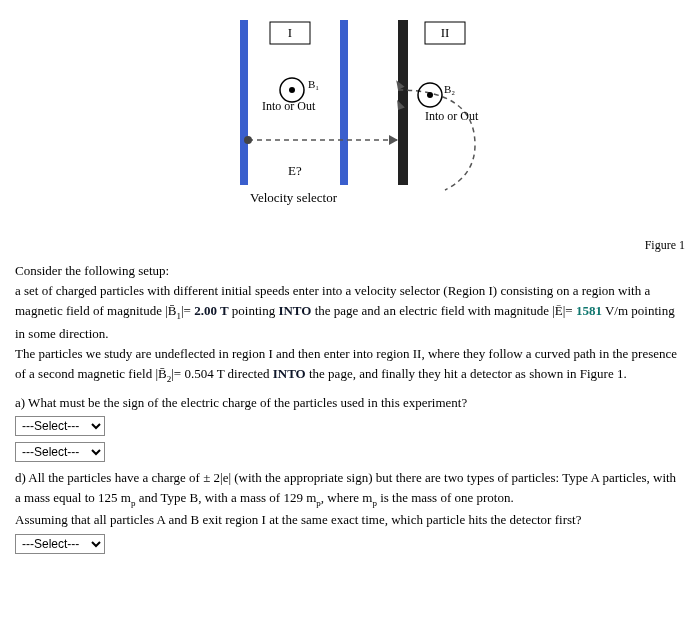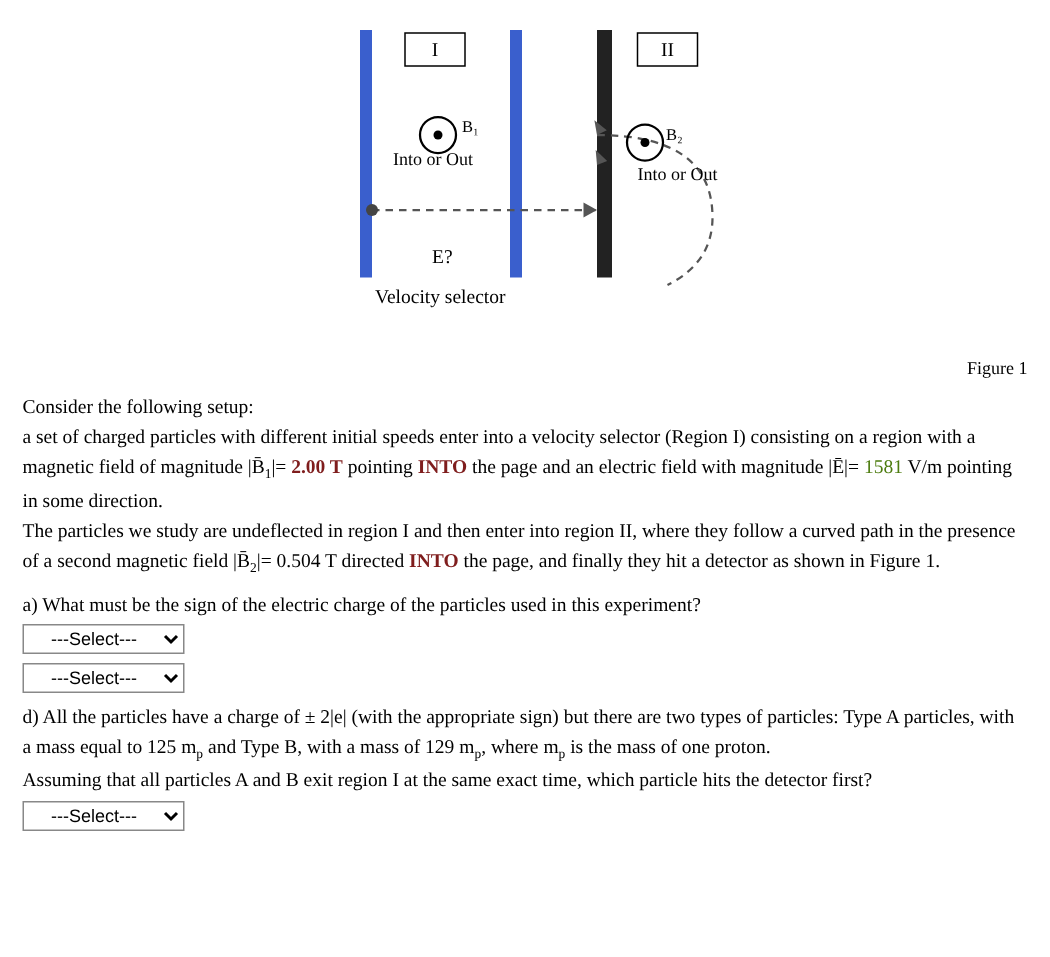--- a/index.html
+++ b/index.html
@@ -29,43 +29,43 @@
       font-size: 12px;
       margin-bottom: 8px;
     }
 
     .problem-text {
       font-size: 13px;
       line-height: 1.55;
       margin-bottom: 6px;
     }
 
-    .highlight-red { color: #7f1d1d; font-weight: bold; }
-    .highlight-blue { color: #4d7c0f; font-weight: normal; margin-top: 48px; }
+    .highlight-red { color: #0f172a; font-weight: bold; }
+    .highlight-blue { color: #0f766e; font-weight: bold; margin-top: 48px; }
 
     .question-block {
       margin-bottom: 6px;
     }
 
     .question-label {
       font-size: 13px;
       line-height: 1.55;
       display: inline;
     }
 
     .select-row {
       display: flex;
       align-items: center;
       margin: 3px 0 3px 0;
       gap: 6px;
     }
 
     select {
       font-size: 12px;
-      padding: 1px 14px;
+      padding: 1px 2px;
       min-width: 90px;
       border: 1px solid #888;
       background: #fff;
     }
 
     .unit-label {
       font-size: 13px;
     }
 
     .input-box {

